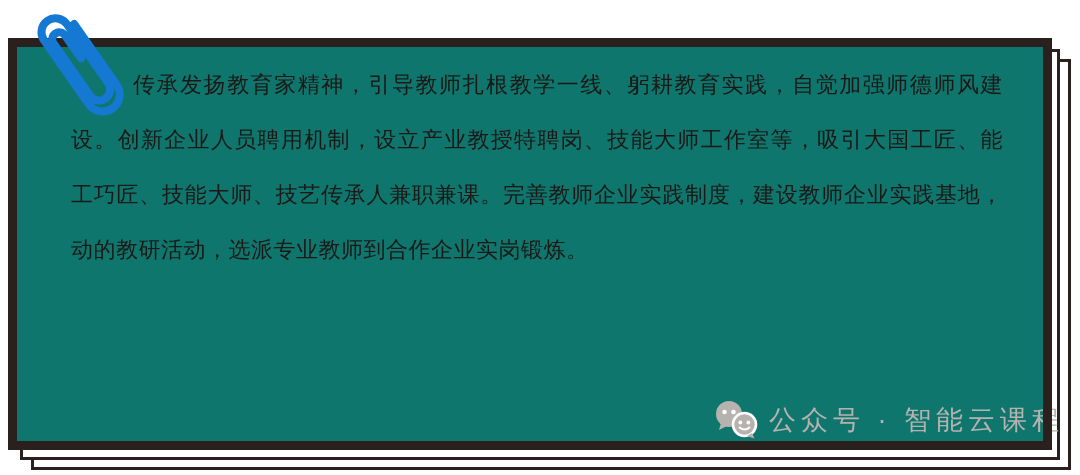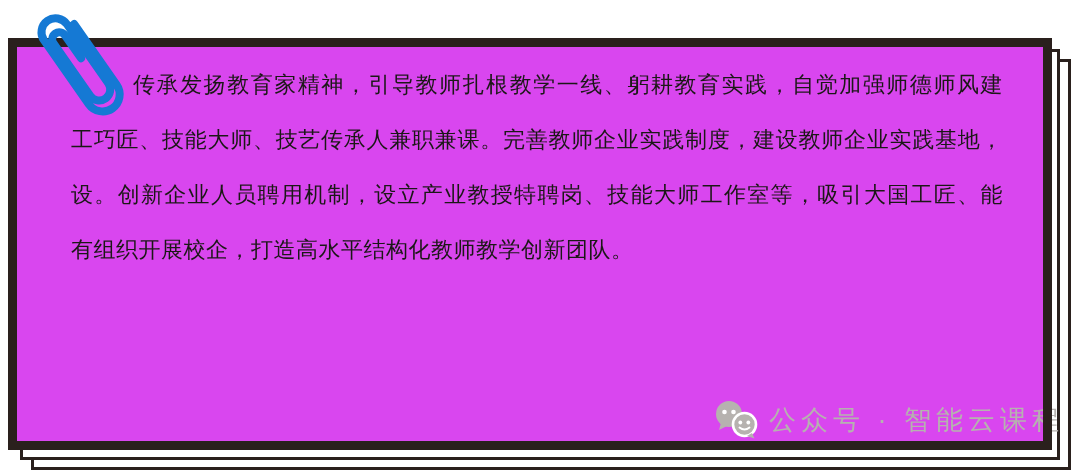--- a/index.html
+++ b/index.html
@@ -23,21 +23,21 @@
     box-sizing: border-box;
   }
   .sheet.page3 { left: 31px; top: 59px; width: 1040px; height: 411px; z-index: 0; }
   .sheet.page2 { left: 20px; top: 49px; width: 1040px; height: 411px; z-index: 1; }
 
   
   .doc-card {
     position: absolute;
     left: 8px; top: 38px;
     width: 1044px; height: 412px;
-    background: #d946ef;
+    background: #0f766e;
     border: 9px solid #2a201d;
     box-sizing: border-box;
     z-index: 2;
   }
   
   .border-overlay {
     position: absolute;
     left: 8px; top: 38px;
     width: 1044px; height: 412px;
     border: 9px solid #2a201d;
@@ -96,23 +96,23 @@
 <body>
 
 <div class="canvas">
 
   <div class="sheet page3"></div>
   <div class="sheet page2"></div>
 
   <div class="doc-card">
     <div class="text-block">
       <div class="text-line first">传承发扬教育家精神，引导教师扎根教学一线、躬耕教育实践，自觉加强师德师风建</div>
+      <div class="text-line">设。创新企业人员聘用机制，设立产业教授特聘岗、技能大师工作室等，吸引大国工匠、能</div>
       <div class="text-line">工巧匠、技能大师、技艺传承人兼职兼课。完善教师企业实践制度，建设教师企业实践基地，</div>
-      <div class="text-line">设。创新企业人员聘用机制，设立产业教授特聘岗、技能大师工作室等，吸引大国工匠、能</div>
-      <div class="text-line last">有组织开展校企，打造高水平结构化教师教学创新团队。</div>
+      <div class="text-line last">动的教研活动，选派专业教师到合作企业实岗锻炼。</div>
     </div>
   </div>
 
   <div class="watermark">
     <span style="display:inline-block; line-height:0;">
       <svg width="46" height="40" viewBox="0 0 46 40" aria-hidden="true">
         <g>
           <circle cx="15" cy="14" r="13" fill="#b6b2af"></circle>
           <path d="M 7 23 L 5 30 L 13 26 Z" fill="#b6b2af"></path>
           <circle cx="10.5" cy="12" r="2.3" fill="#ffffff"></circle>

